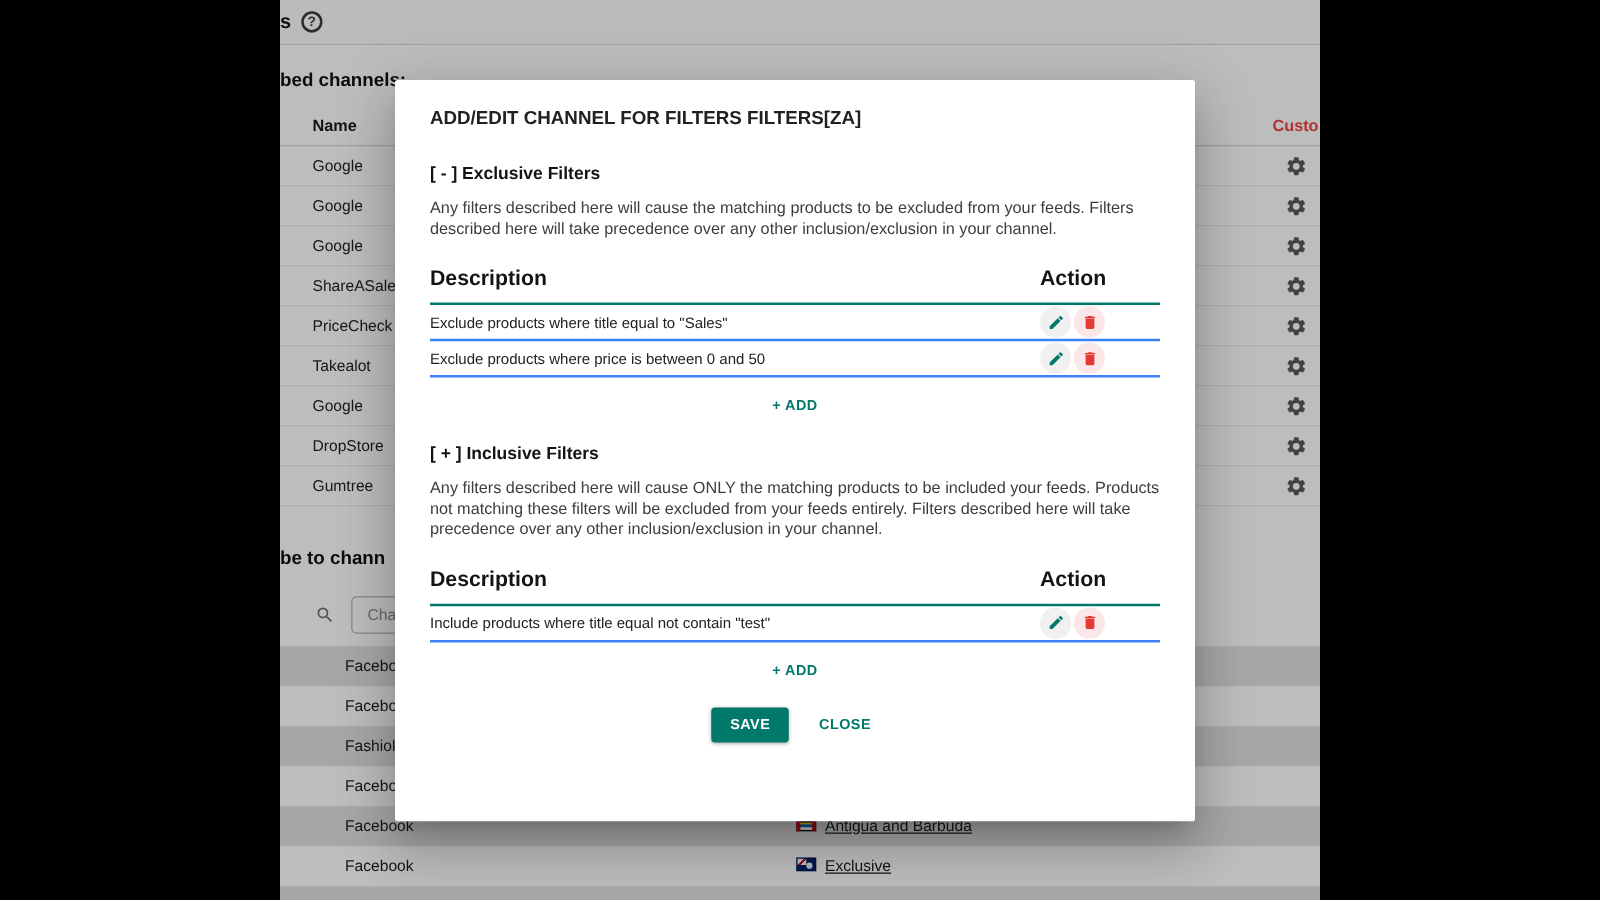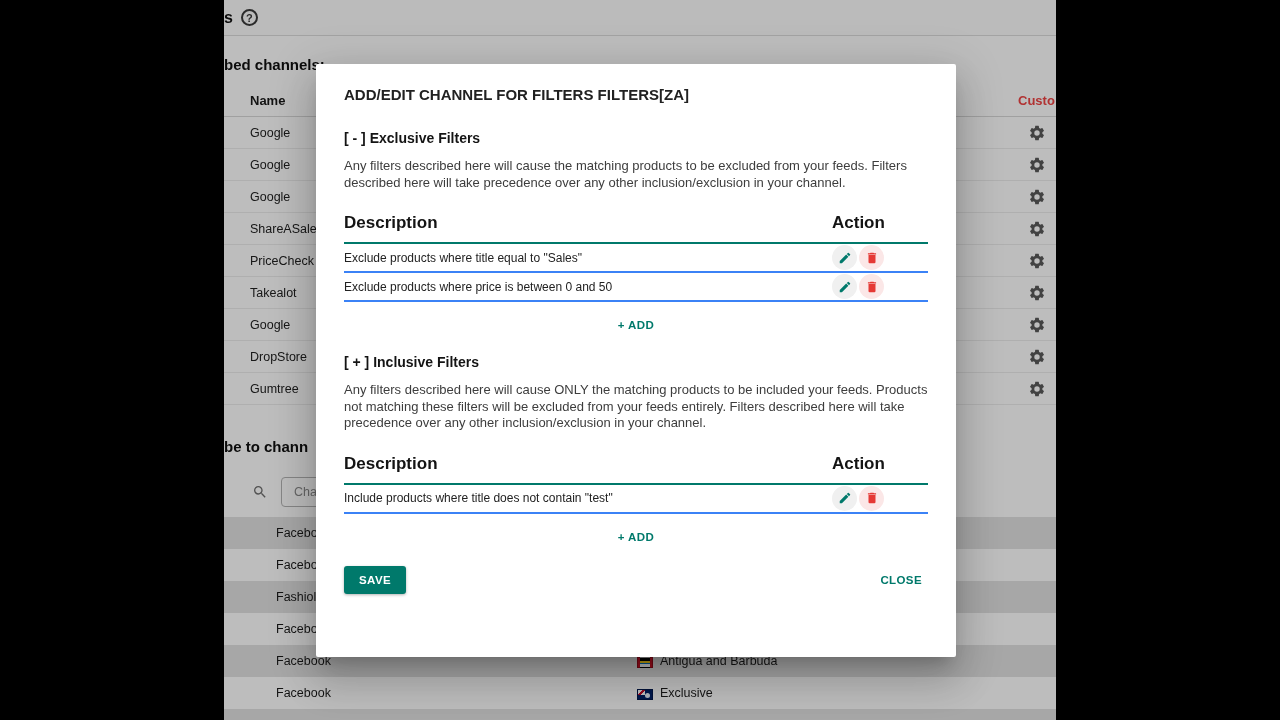--- a/index.html
+++ b/index.html
@@ -54,21 +54,21 @@
     margin-left:13px; width:620px; height:30px; border:1px solid #b5b5b5;
     border-radius:4px; padding:0 12px; font-size:12.5px; color:#333;
     background:#fff; outline:none; font-family:inherit;
   }
   .search-input::placeholder { color:#8a8a8a; }
 
   .table2 { position:absolute; top:517px; left:0; right:0; }
   .t2row { display:flex; align-items:center; height:32px; font-size:12.5px; color:#1c1c1c; }
   .t2row:nth-child(odd) { background:#e2e2e2; }
   .t2row .nm { flex:0 0 413px; padding-left:52px; }
-  .t2row .country { display:flex; align-items:flex-end; }
+  .t2row .country { display:flex; align-items:flex-start;text-decoration:underline; }
   .flag { display:inline-block; width:16px; height:11px; margin-right:7px; border:1px solid rgba(0,0,0,.25); }
   .flag-ag {
     background:
       linear-gradient(90deg, #ce1126 0 14%, rgba(0,0,0,0) 14% 86%, #ce1126 86% 100%),
       linear-gradient(180deg, #000 0 34%, #fcd116 34% 52%, #0072c6 52% 72%, #fff 72% 100%);
   }
   .flag-ai { background:#012169; position:relative; }
   .flag-ai::before { content:""; position:absolute; left:0; top:0; width:7px; height:5px;
     background:linear-gradient(135deg,#fff 0 40%, #c8102e 40% 60%, #fff 60% 100%); }
   .flag-ai::after { content:""; position:absolute; right:2px; top:3px; width:5px; height:5px;
@@ -115,21 +115,21 @@
   .del-btn { background:#fbe7e7; }
   .del-btn svg { fill:var(--danger,#e53935); }
 
   .add-row { text-align:center; margin:13px 0 21px 0; }
   .add-btn {
     background:none; border:none; color:var(--accent,#00796b);
     font-size:11.5px; font-weight:bold; letter-spacing:.4px; cursor:pointer;
     font-family:inherit;
   }
 
-  .dialog-actions { display:flex; align-items:center; justify-content:space-between; gap:18px; margin-top:16px; }
+  .dialog-actions { display:flex; align-items:center; justify-content:center; gap:18px; margin-top:16px; }
   .save-btn {
     background:var(--accent,#00796b); color:#fff; border:none; border-radius:3px;
     padding:8px 15px; font-size:11.5px; font-weight:bold; letter-spacing:.4px;
     cursor:pointer; font-family:inherit;
     box-shadow:0 1px 3px rgba(0,0,0,.3);
   }
   .close-btn {
     background:none; border:none; color:var(--accent,#00796b);
     padding:8px 6px; font-size:11.5px; font-weight:bold; letter-spacing:.4px;
     cursor:pointer; font-family:inherit;
@@ -343,21 +343,21 @@
     <h3 class="sect-h">[ + ] Inclusive Filters</h3>
     <p class="sect-p">Any filters described here will cause ONLY the matching products to be included your feeds. Products not matching these filters will be excluded from your feeds entirely. Filters described here will take precedence over any other inclusion/exclusion in your channel.</p>
 
     <div class="ftable">
       <div class="thead">
         <span class="desc">Description</span>
         <span class="act">Action</span>
       </div>
 
       <div class="frow">
-        <span class="desc">Include products where title does not contain "test"</span>
+        <span class="desc">Include products where title equal not contain "test"</span>
         <span class="act">
           <button class="icon-btn edit-btn">
               <svg viewBox="0 0 24 24">
                 <path d="M3 17.25V21h3.75L17.81 9.94l-3.75-3.75L3 17.25zM20.71 7.04a1 1 0 0 0 0-1.41l-2.34-2.34a1 1 0 0 0-1.41 0l-1.83 1.83 3.75 3.75 1.83-1.83z"></path>
               </svg>
             </button>
           <button class="icon-btn del-btn">
               <svg viewBox="0 0 24 24">
                 <path d="M6 19a2 2 0 0 0 2 2h8a2 2 0 0 0 2-2V7H6v12zM19 4h-3.5l-1-1h-5l-1 1H5v2h14V4z"></path>
               </svg>

